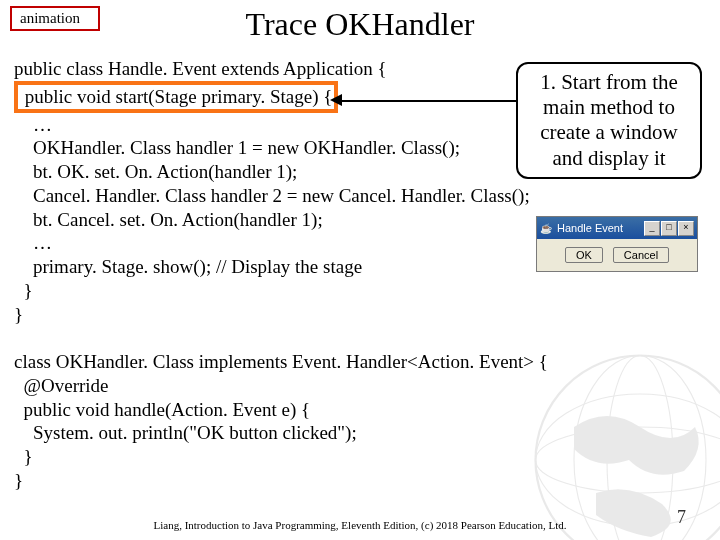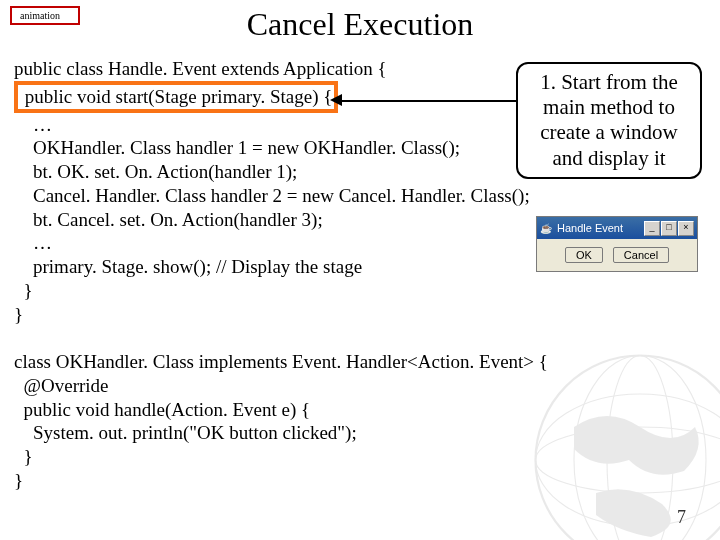--- a/index.html
+++ b/index.html
@@ -11,21 +11,21 @@
     position: relative;
     background: #fff;
     overflow: hidden;
   }
   .animation-box {
     position: absolute;
     top: 6px;
     left: 10px;
     border: 2px solid #c00000;
     padding: 2px 18px 2px 8px;
-    font-size: 10px;
+    font-size: 15px;
     background: #fff;
   }
   .title {
     text-align: center;
     font-size: 32px;
     margin-top: 6px;
     margin-bottom: 14px;
   }
   .code-block {
     font-size: 19px;
@@ -152,34 +152,34 @@
     font-size: 18px;
     z-index: 2;
     color: #333;
   }
 </style>
 </head>
 <body>
 
 <div class="animation-box">animation</div>
 
-<div class="title">Cancel Execution</div>
+<div class="title">Trace OKHandler</div>
 
 <div class="arrow-line"></div>
 <div class="arrow-head"></div>
 
 <div class="callout">1. Start from the main method to create a window and display it</div>
 
 <div class="code-block"><span>public class Handle. Event extends Application {</span>
 <span class="start-box"> public void start(Stage primary. Stage) {</span>
 <span>    …</span>
 <span>    OKHandler. Class handler 1 = new OKHandler. Class();</span>
 <span>    bt. OK. set. On. Action(handler 1);</span>
 <span>    Cancel. Handler. Class handler 2 = new Cancel. Handler. Class();</span>
-<span>    bt. Cancel. set. On. Action(handler 3);</span>
+<span>    bt. Cancel. set. On. Action(handler 1);</span>
 <span>    …</span>
 <span>    primary. Stage. show(); // Display the stage</span>
 <span>  }</span>
 <span>}</span>
 
 <span>class OKHandler. Class implements Event. Handler&lt;Action. Event&gt; {</span>
 <span>  @Override</span>
 <span>  public void handle(Action. Event e) {</span>
 <span>    System. out. println("OK button clicked");</span>
 <span>  }</span>
@@ -205,15 +205,16 @@
   <circle cx="100" cy="100" r="95" fill="none" stroke="#888" stroke-width="2"></circle>
   <ellipse cx="100" cy="100" rx="95" ry="30" fill="none" stroke="#888" stroke-width="1"></ellipse>
   <ellipse cx="100" cy="100" rx="95" ry="60" fill="none" stroke="#888" stroke-width="1"></ellipse>
   <ellipse cx="100" cy="100" rx="30" ry="95" fill="none" stroke="#888" stroke-width="1"></ellipse>
   <ellipse cx="100" cy="100" rx="60" ry="95" fill="none" stroke="#888" stroke-width="1"></ellipse>
   <path d="M 40 70 Q 70 50 100 70 Q 130 90 150 70 Q 160 90 140 110 Q 110 120 90 100 Q 60 110 40 90 Z" fill="#888"></path>
   <path d="M 60 130 Q 90 120 120 140 Q 140 160 110 170 Q 80 165 60 150 Z" fill="#888"></path>
 </svg>
 
 <div class="footer">
+  <div>Liang, Introduction to Java Programming, Eleventh Edition, (c) 2018 Pearson Education, Ltd.</div>
 </div>
 
 <div class="page-num">7</div>
 
 </body></html>

